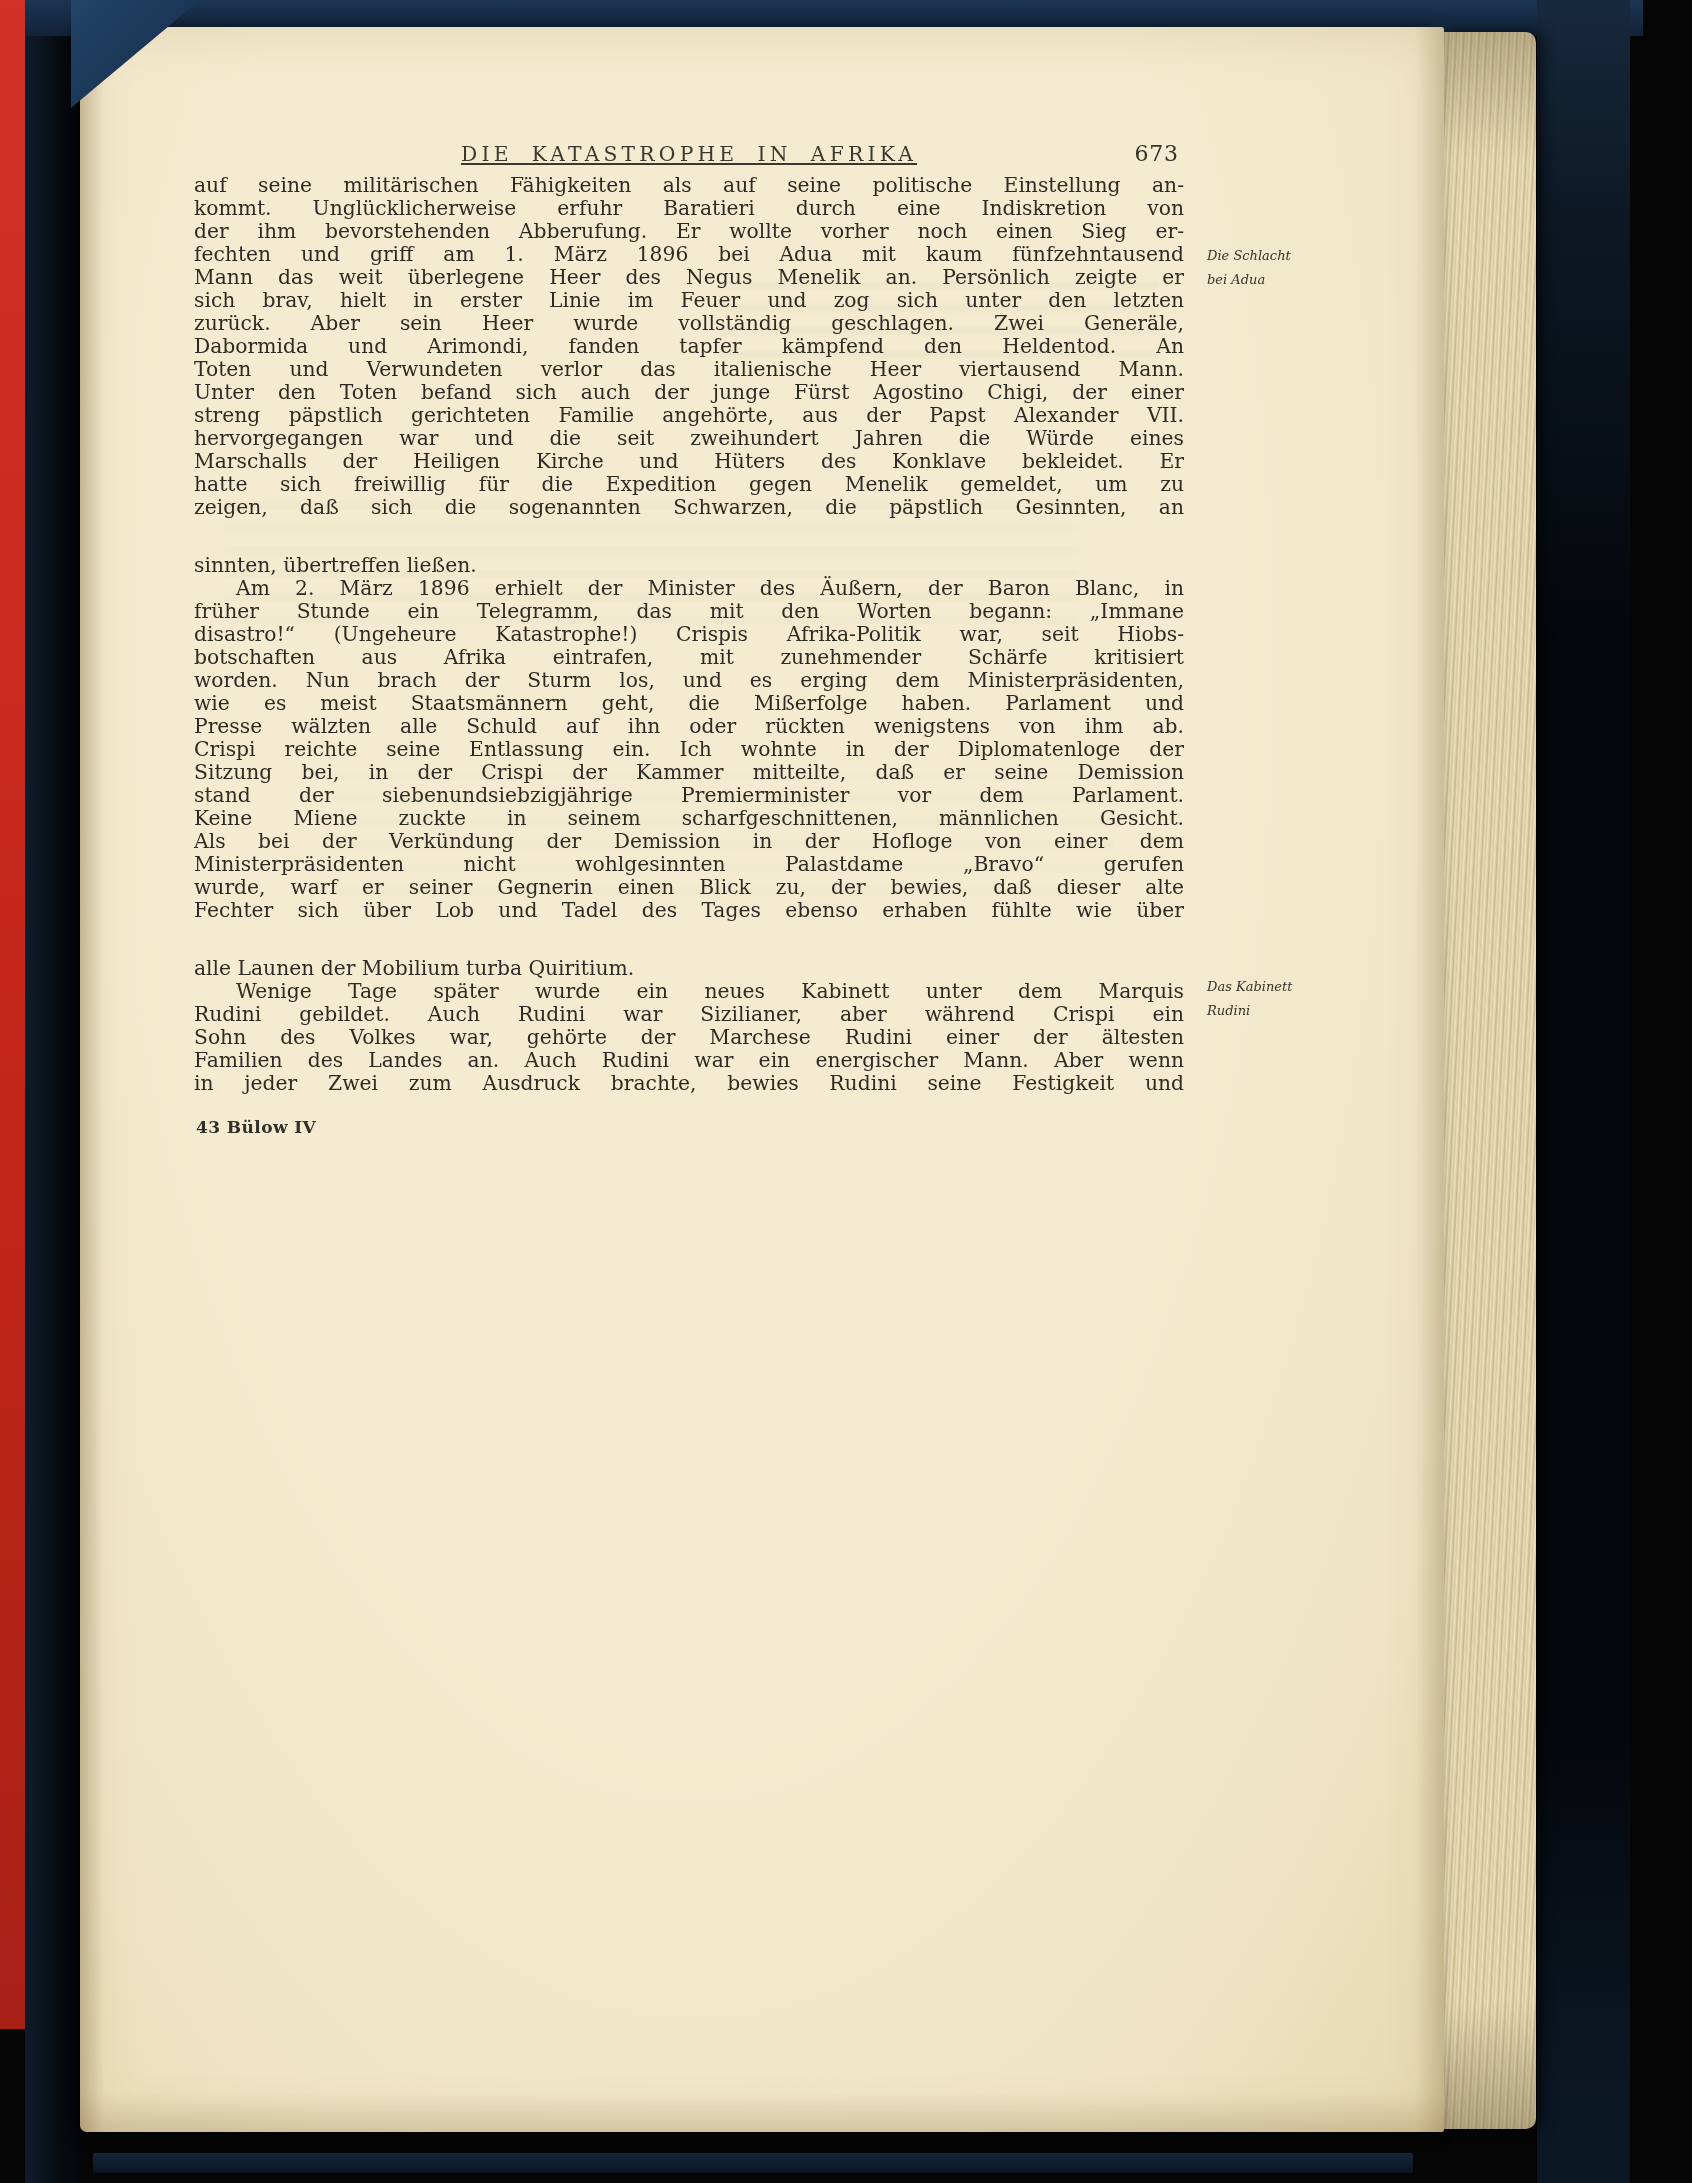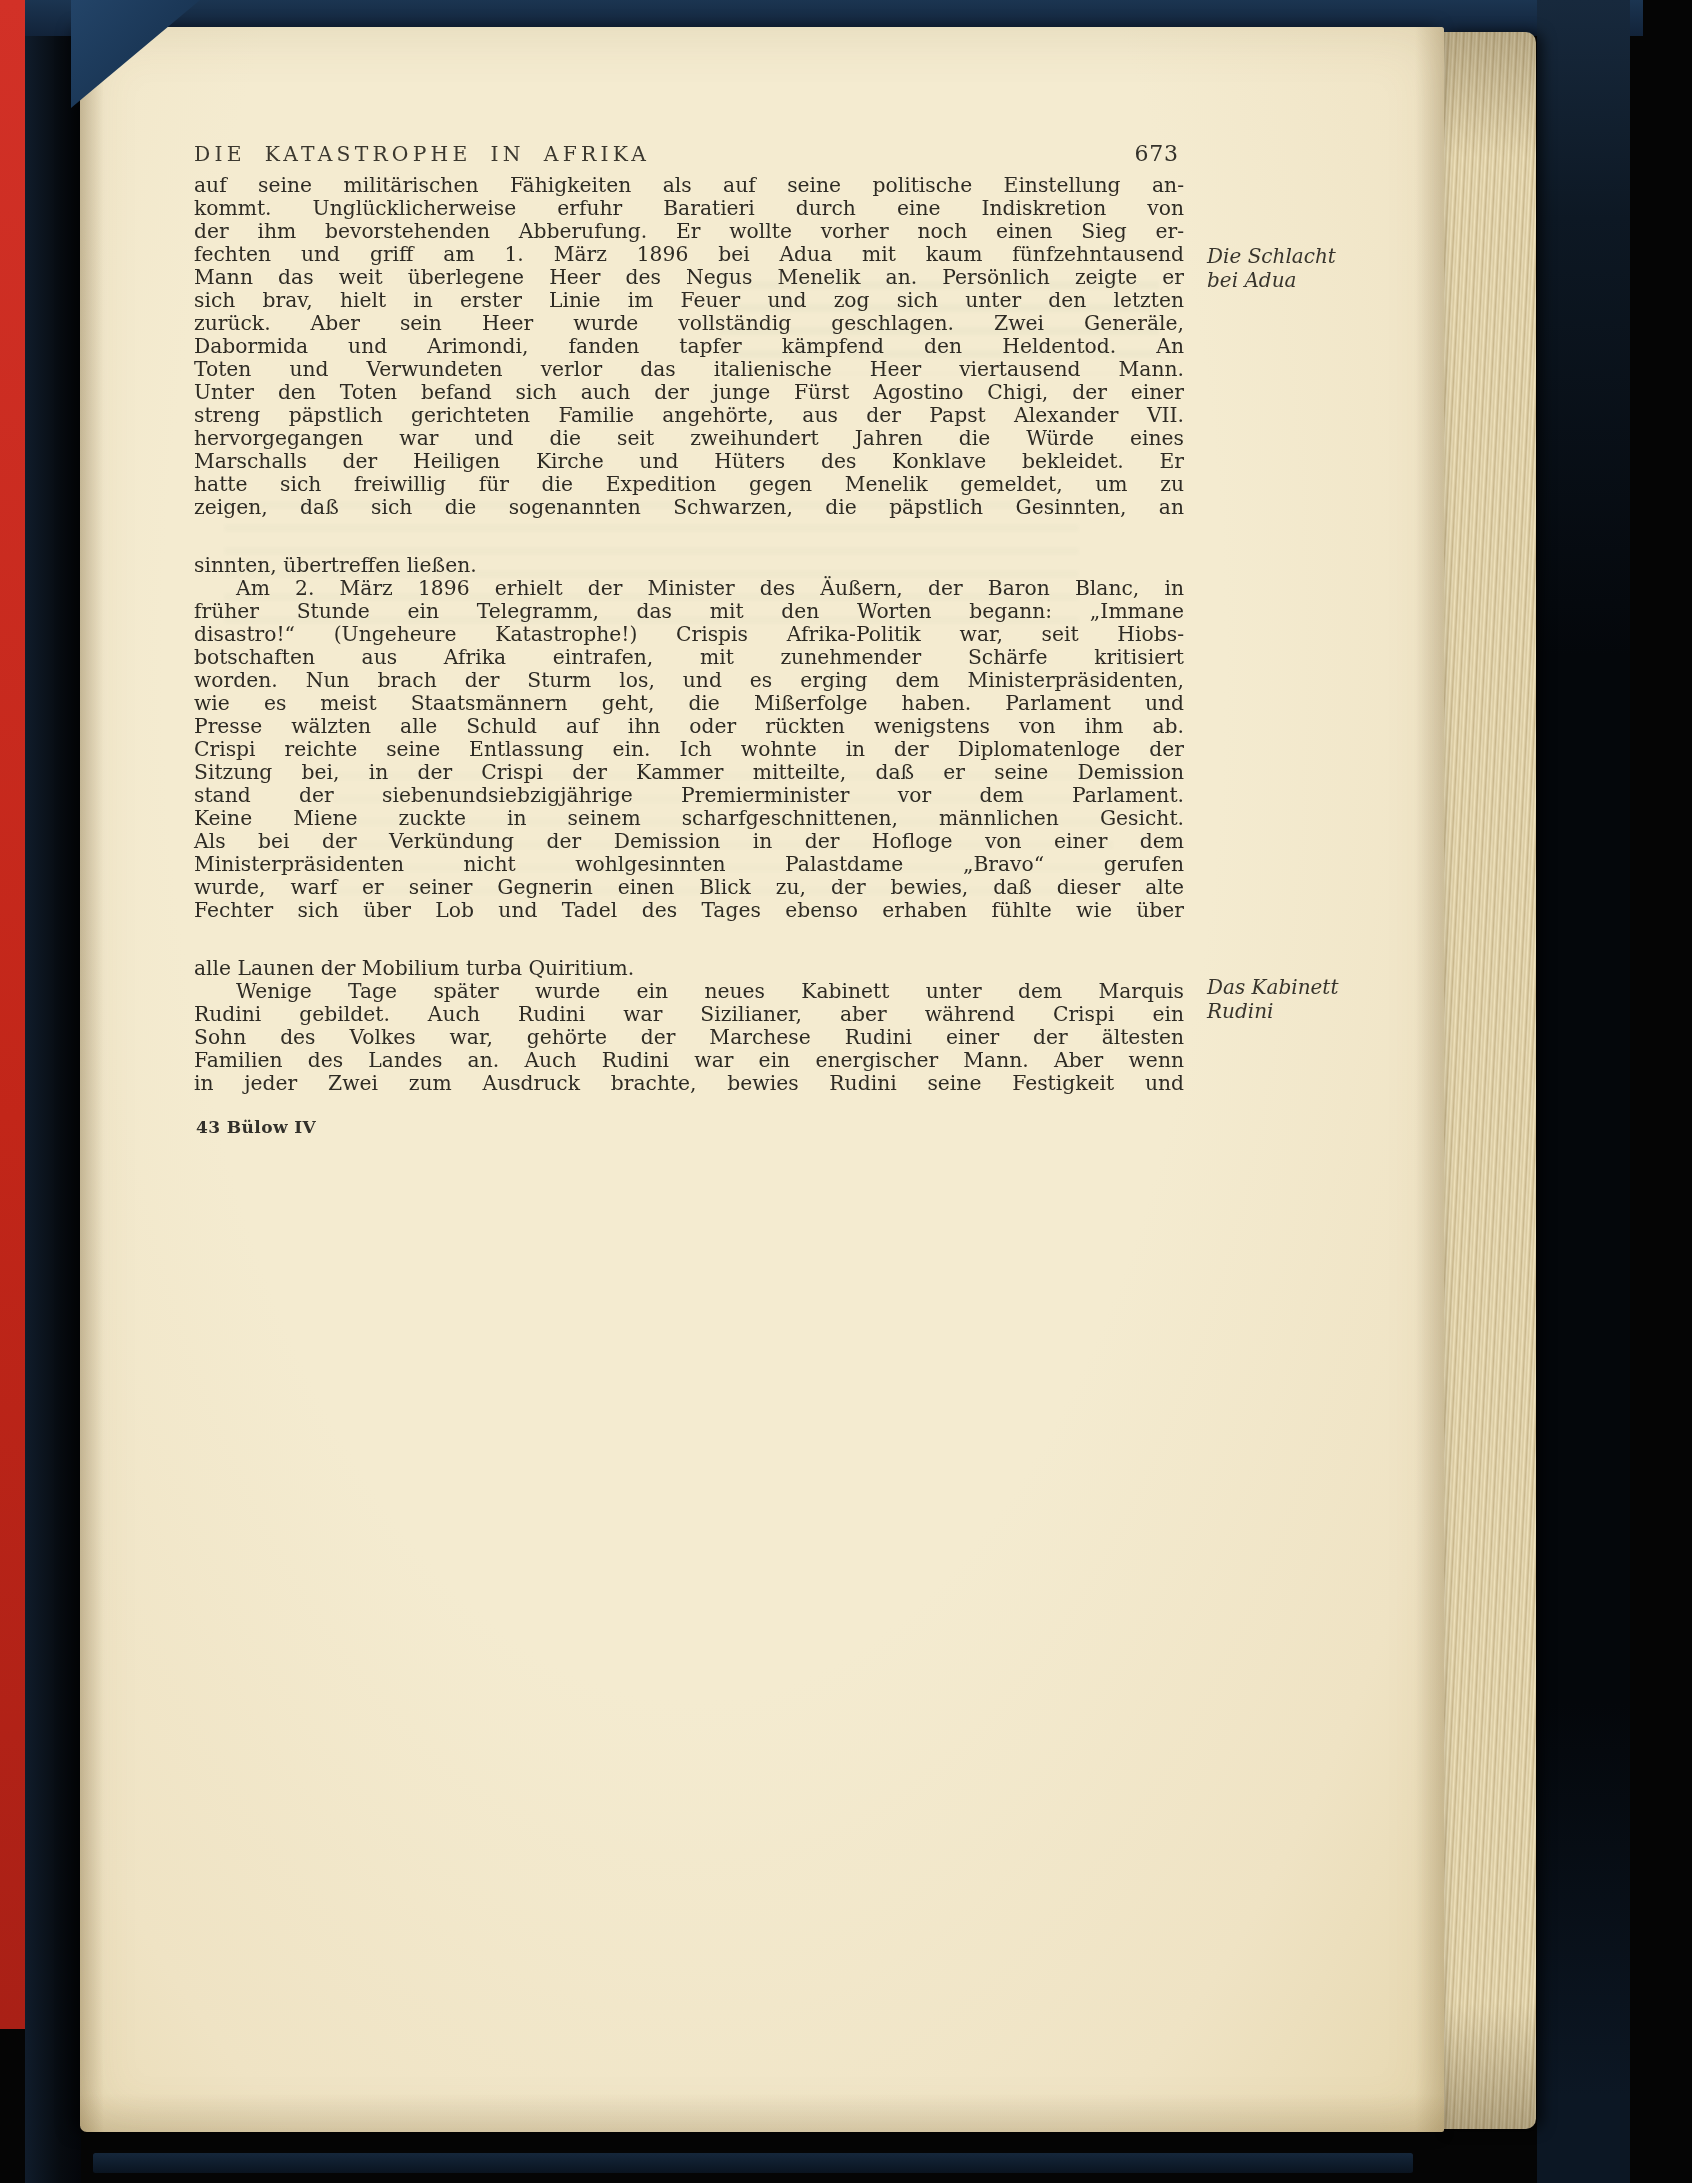--- a/index.html
+++ b/index.html
@@ -73,25 +73,26 @@
   }
   .smudge.s1 { left: 639px; top: 254px; width: 440px; height: 93px; opacity: .13; }
   .smudge.s2 { left: 144px; top: 474px; width: 855px; height: 127px; opacity: .08; }
   .smudge.s3 { left: 254px; top: 745px; width: 779px; height: 135px; opacity: .07; }
   
   .header-row {
     position: absolute; left: 114px; top: 115px; width: 990px; height: 30.5px;
     color: #3b382f;
   }
   .header-title {
-    text-align: left;
+    text-align: center;
     font-size: 20.3px;
     letter-spacing: 4.2px;
     word-spacing: 8.5px;
     color: #3b382f;
+    text-decoration: underline;
   }
   .page-number {
     position: absolute; right: 5.1px; top: -0.8px;
     font-size: 22px;
     letter-spacing: 0.8px;
     color: #33312a;
   }
   .body-text {
     position: absolute; left: 114px; top: 147px; width: 990px;
     font-size: 20.3px;
@@ -101,21 +102,21 @@
   .para .line {
     text-align: justify;
     text-align-last: justify;
   }
   .para .line.para-last { text-align-last: left; margin-top: 35px; }
   .para .line.para-last.justify-last { text-align-last: justify; }
   .para .line.para-first.indented { text-indent: 42px; }
   .margin-note {
     position: absolute; left: 1127px; width: 178px;
     font-style: italic;
-    font-size: 20px;
+    font-size: 13px;
     line-height: 24px;
     color: #37342c;
   }
   .margin-note.note-1 { top: 217px; }
   .margin-note.note-2 { top: 948px; }
   .footer-sig {
     position: absolute; left: 116px; top: 1090px;
     font-size: 17px;
     font-weight: bold;
     letter-spacing: 0.4px;

